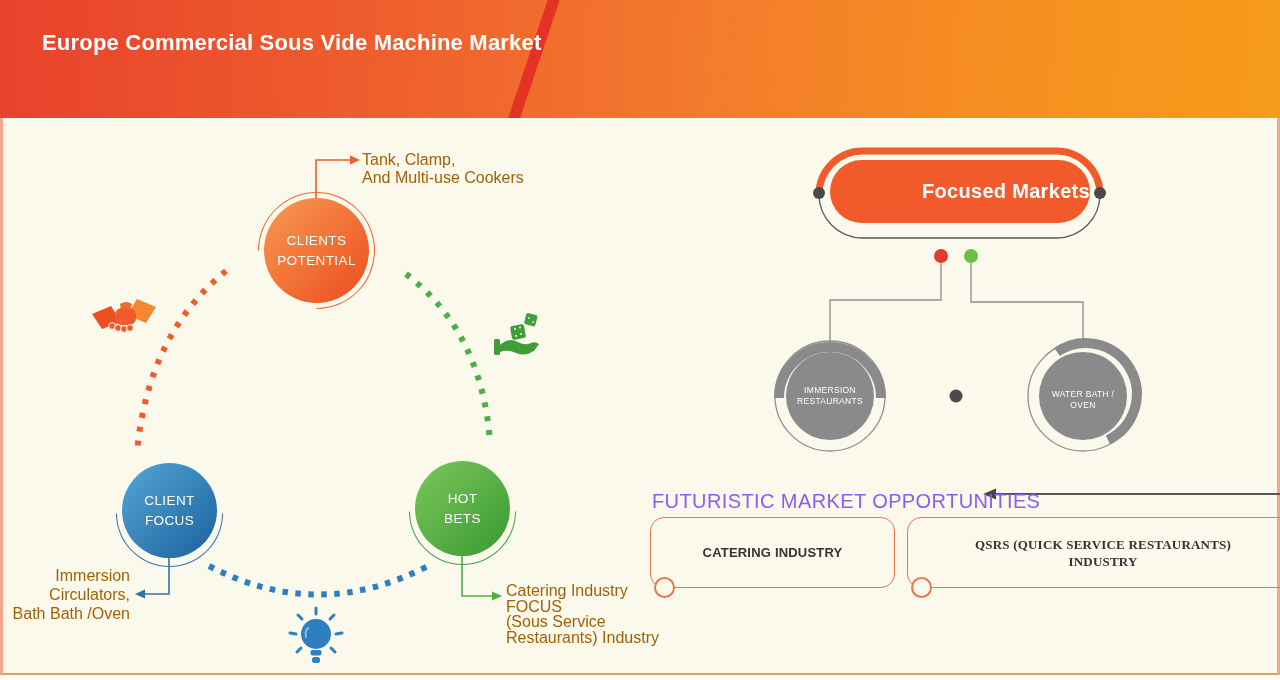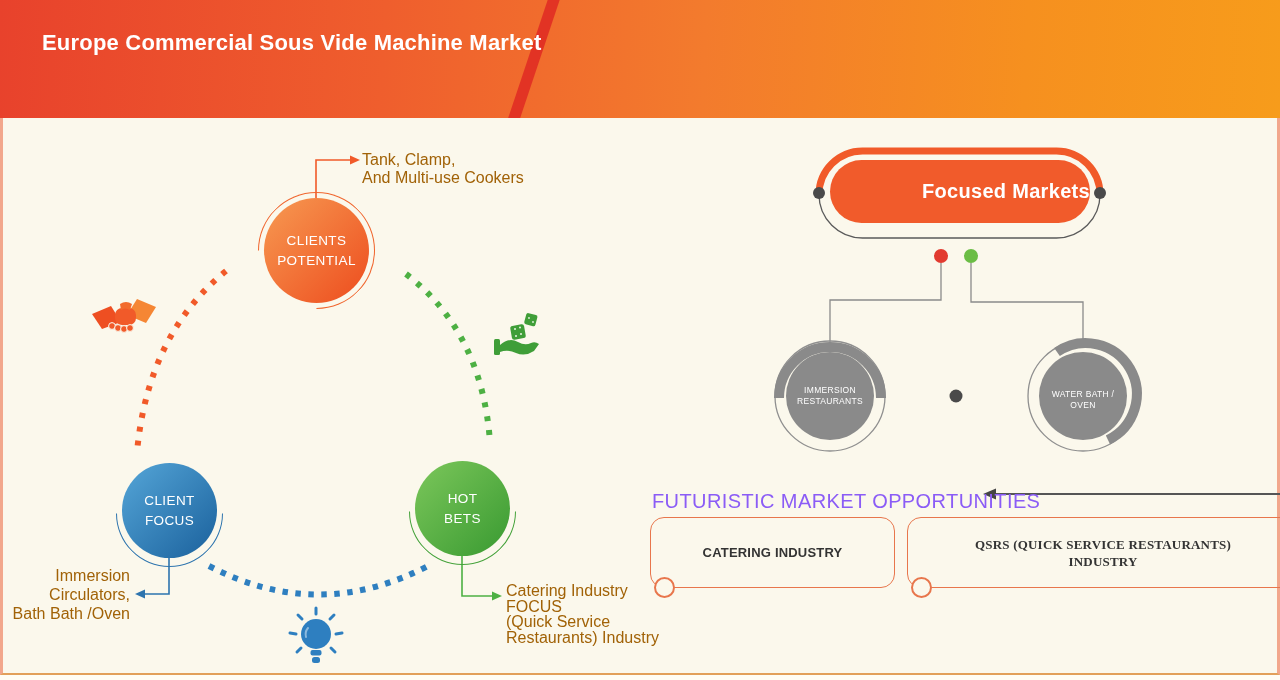--- a/index.html
+++ b/index.html
@@ -150,21 +150,21 @@
     <div>And Multi-use Cookers</div>
   </div>
   <div class="note" style="left:4px; top:566px; width:126px; text-align:right; line-height:19px;">
     <div>Immersion</div>
     <div>Circulators,</div>
     <div>Bath Bath /Oven</div>
   </div>
   <div class="note" style="left:506px; top:583px; width:170px; line-height:15.5px;">
     <div>Catering Industry</div>
     <div>FOCUS</div>
-    <div>(Quick Service</div>
+    <div>(Sous Service</div>
     <div>Restaurants) Industry</div>
   </div>
 
   <div class="icon-box" style="left:90px; top:296px; width:68px; height:46px;">
     <svg width="68" height="46" viewBox="0 0 68 46">
       <path d="M2 18 L21 10 L31 26 L12 33 Z" fill="#ee4f22"></path>
       <path d="M66 11 L47 3 L37 19 L56 27 Z" fill="#f58634"></path>
       <rect x="25" y="12" width="21" height="17" rx="7" fill="#f15a29"></rect>
       <path d="M30 8 q6 -4 12 0 l-2 6 q-5 -3 -9 0 Z" fill="#f26b2d"></path>
       <circle cx="22" cy="30" r="3.4" fill="#f15a29" stroke="#fbf8ec" stroke-width="1"></circle>

